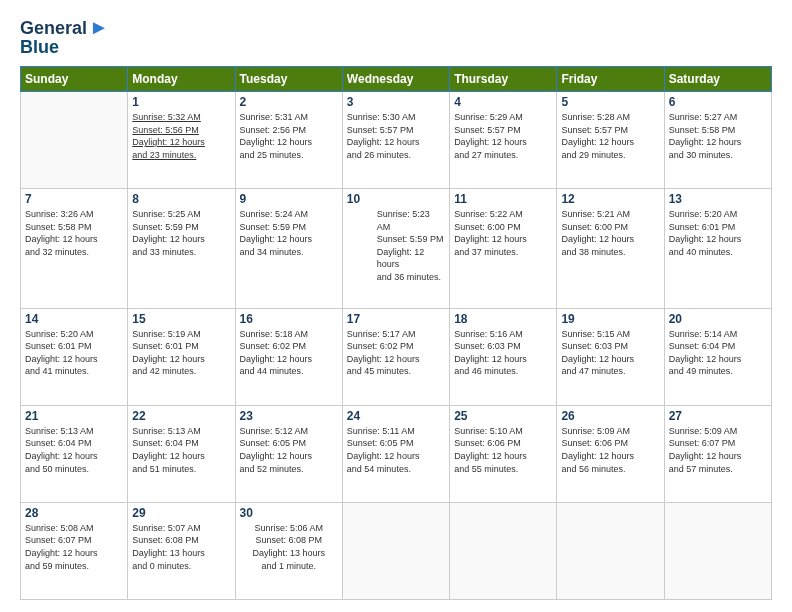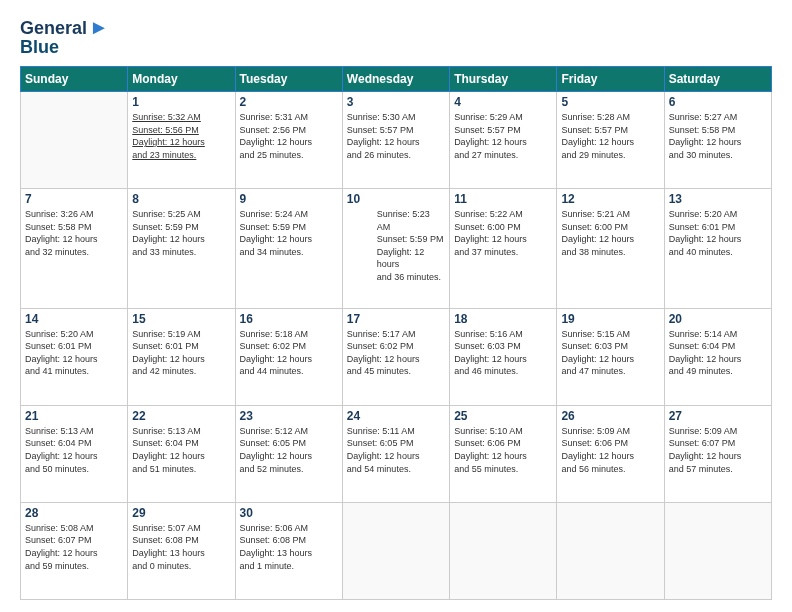--- a/index.html
+++ b/index.html
@@ -43,21 +43,21 @@
       margin-top: 2px;
     }
     .calendar {
       flex: 1;
       border: 1px solid #ccc;
       border-collapse: collapse;
       width: 100%;
       table-layout: fixed;
     }
     .calendar th {
-      background-color: #0f766e;
+      background-color: #4d7c0f;
       color: #fff;
       font-size: 12px;
       font-weight: bold;
       padding: 5px 4px;
       text-align: left;
       border: 1px solid #2e7bcf;
     }
     .calendar td {
       vertical-align: top;
       border: 1px solid #ccc;
@@ -317,21 +317,21 @@
           </td>
           <td>
             <span class="day-num">29</span>
             <div class="day-info" style="white-space: pre-line;">Sunrise: 5:07 AM
 Sunset: 6:08 PM
 Daylight: 13 hours
 and 0 minutes.</div>
           </td>
           <td>
             <span class="day-num">30</span>
-            <div class="day-info" style="white-space: pre-line;">Sunrise: 5:06 AM
+            <div class="day-info" style="white-space: pre-line; text-align: center;">Sunrise: 5:06 AM
 Sunset: 6:08 PM
 Daylight: 13 hours
 and 1 minute.</div>
           </td>
           <td class="empty-cell"></td>
           <td class="empty-cell"></td>
           <td class="empty-cell"></td>
           <td class="empty-cell"></td>
         </tr>
       </tbody>

